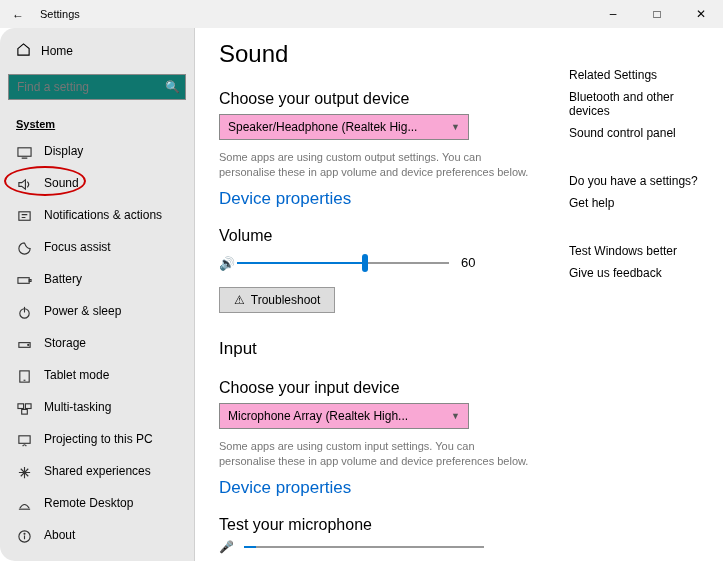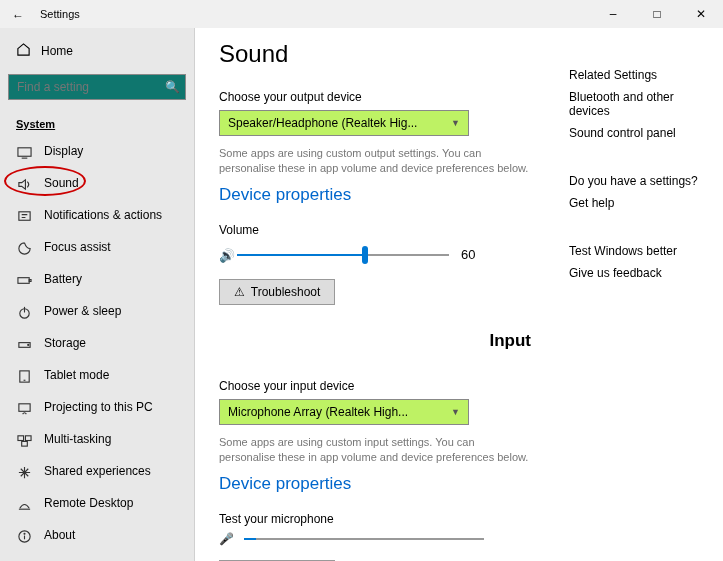--- a/index.html
+++ b/index.html
@@ -3,48 +3,48 @@
 <meta charset="utf-8">
 <style>
 * { box-sizing: border-box; margin: 0; padding: 0; font-family: "Segoe UI", Arial, sans-serif; }
 body { width: 723px; height: 561px; background: #fff; overflow: hidden; font-size: 12px; color: #000; }
 .window { display: flex; flex-direction: column; height: 100%; }
 .titlebar { height: 28px; display: flex; align-items: center; justify-content: space-between; padding: 0 0 0 12px; background: #f0f0f0; }
 .titlebar-left { display: flex; align-items: center; gap: 16px; }
 .titlebar-title { font-size: 11px; }
 .titlebar-controls { display: flex; }
 .titlebar-btn { width: 44px; height: 28px; display: flex; align-items: center; justify-content: center; font-size: 12px; cursor: default; }
-.body { flex: 1; display: flex; overflow: hidden; }
+.body { flex: 1; display: flex; overflow: hidden; border-radius: 15px; }
 .sidebar { width: 195px; background: #e8e8e8; padding: 8px 8px; display: flex; flex-direction: column; overflow-y: auto; border-right: 1px solid #d0d0d0; }
 .sidebar-home { display: flex; align-items: center; gap: 10px; padding: 6px 8px; cursor: pointer; }
 .search-box { margin: 8px 0; position: relative; }
 .search-input { width: 100%; padding: 5px 24px 5px 8px; border: 1px solid #888; font-size: 12px; background: #0f766e; }
 .search-icon { position: absolute; right: 6px; top: 50%; transform: translateY(-50%); font-size: 12px; color: #555; }
 .sidebar-header { font-weight: 600; font-size: 11px; padding: 10px 8px 6px; text-decoration: underline; }
 .sidebar-item { display: flex; align-items: flex-start; gap: 12px; padding: 8px 8px; cursor: pointer; position: relative; }
 .sidebar-item .icon { width: 16px; height: 16px; display: flex; align-items: center; justify-content: center; color: #333; }
 .red-circle { position: absolute; border: 2px solid #c00; border-radius: 50%; pointer-events: none; }
 .main { flex: 1; display: flex; overflow-y: auto; }
 .content { flex: 1; padding: 12px 24px 20px; }
 .page-title { font-size: 24px; font-weight: 400; margin-bottom: 22px; }
-.section-label { font-size: 12px; margin-bottom: 6px; }
-.select-box { width: 250px; border: 1px solid #888; padding: 5px 8px; display: flex; justify-content: space-between; align-items: center; background: #bef264; font-size: 12px; cursor: pointer; }
+.section-label { font-size: 16px; margin-bottom: 6px; }
+.select-box { width: 250px; border: 1px solid #888; padding: 5px 8px; display: flex; justify-content: space-between; align-items: center; background: #f9a8d4; font-size: 12px; cursor: pointer; }
 .chev { font-size: 9px; color: #555; }
 .hint-text { color: #777; font-size: 11px; margin-top: 10px; line-height: 1.4; max-width: 330px; }
 .link { color: #0066cc; font-size: 17px; cursor: pointer; margin-top: 8px; display: inline-block; }
 .volume-block { margin-top: 18px; }
 .slider-row { display: flex; align-items: center; gap: 12px; margin-top: 8px; }
 .slider { position: relative; width: 230px; height: 20px; }
 .slider-track { position: absolute; top: 50%; left: 18px; right: 0; height: 2px; background: #999; transform: translateY(-50%); }
 .slider-fill { position: absolute; top: 50%; left: 18px; height: 2px; background: #0078d4; transform: translateY(-50%); width: 128px; }
 .slider-thumb { position: absolute; top: 50%; transform: translate(-50%,-50%); width: 6px; height: 18px; background: #0078d4; border-radius: 3px; left: 146px; }
 .slider-icon { position: absolute; left: 0; top: 50%; transform: translateY(-50%); font-size: 13px; color: #333; }
 .slider-value { font-size: 13px; }
 .btn { display: inline-flex; align-items: center; gap: 6px; border: 1px solid #999; background: #ddd; padding: 5px 14px; font-size: 12px; margin-top: 14px; cursor: pointer; }
-.subheading { font-size: 17px; font-weight: 700; margin-top: 26px; margin-bottom: 28px; text-align: right; }
+.subheading { font-size: 17px; font-weight: 400; margin-top: 26px; margin-bottom: 20px; }
 .mic-row { display: flex; align-items: center; gap: 10px; margin-top: 6px; }
 .mic-bar { flex: 1; max-width: 240px; height: 2px; background: #999; position: relative; }
 .mic-fill { position: absolute; left: 0; top: 0; bottom: 0; width: 12px; background: #0078d4; }
 .rightcol { width: 168px; padding: 40px 14px 14px; }
 .rightcol .group-title { font-size: 12px; margin-bottom: 8px; }
 .rightcol .rlink { color: #000000; font-size: 12px; display: block; cursor: pointer; margin-bottom: 8px; position: relative; }
 .rightcol .spacer { height: 26px; }
 .icon svg { width: 15px; height: 15px; }
 </style>
 </head>
@@ -145,35 +145,35 @@
             <svg viewBox="0 0 16 16" fill="none" stroke="currentColor" stroke-width="1.2">
               <rect x="3" y="2" width="10" height="12"></rect>
               <line x1="7" y1="12" x2="9" y2="12"></line>
             </svg>
           </span>
         <span>Tablet mode</span>
       </div>
       <div class="sidebar-item">
         <span class="icon">
             <svg viewBox="0 0 16 16" fill="none" stroke="currentColor" stroke-width="1.2">
-              <rect x="2" y="3" width="12" height="8"></rect>
-              <path d="M6 14 Q8 11 10 14"></path>
-            </svg>
-          </span>
-        <span>Projecting to this PC</span>
-      </div>
-      <div class="sidebar-item">
-        <span class="icon">
-            <svg viewBox="0 0 16 16" fill="none" stroke="currentColor" stroke-width="1.2">
               <rect x="1" y="3" width="6" height="5"></rect>
               <rect x="9" y="3" width="6" height="5"></rect>
               <rect x="5" y="9" width="6" height="5"></rect>
             </svg>
           </span>
         <span>Multi-tasking</span>
+      </div>
+      <div class="sidebar-item">
+        <span class="icon">
+            <svg viewBox="0 0 16 16" fill="none" stroke="currentColor" stroke-width="1.2">
+              <rect x="2" y="3" width="12" height="8"></rect>
+              <path d="M6 14 Q8 11 10 14"></path>
+            </svg>
+          </span>
+        <span>Projecting to this PC</span>
       </div>
       <div class="sidebar-item">
         <span class="icon">
             <svg viewBox="0 0 16 16" fill="none" stroke="currentColor" stroke-width="1.2">
               <path d="M4 4 L12 12 M12 4 L4 12 M8 2 V14 M2 8 H14"></path>
             </svg>
           </span>
         <span>Shared experiences</span>
       </div>
       <div class="sidebar-item">

